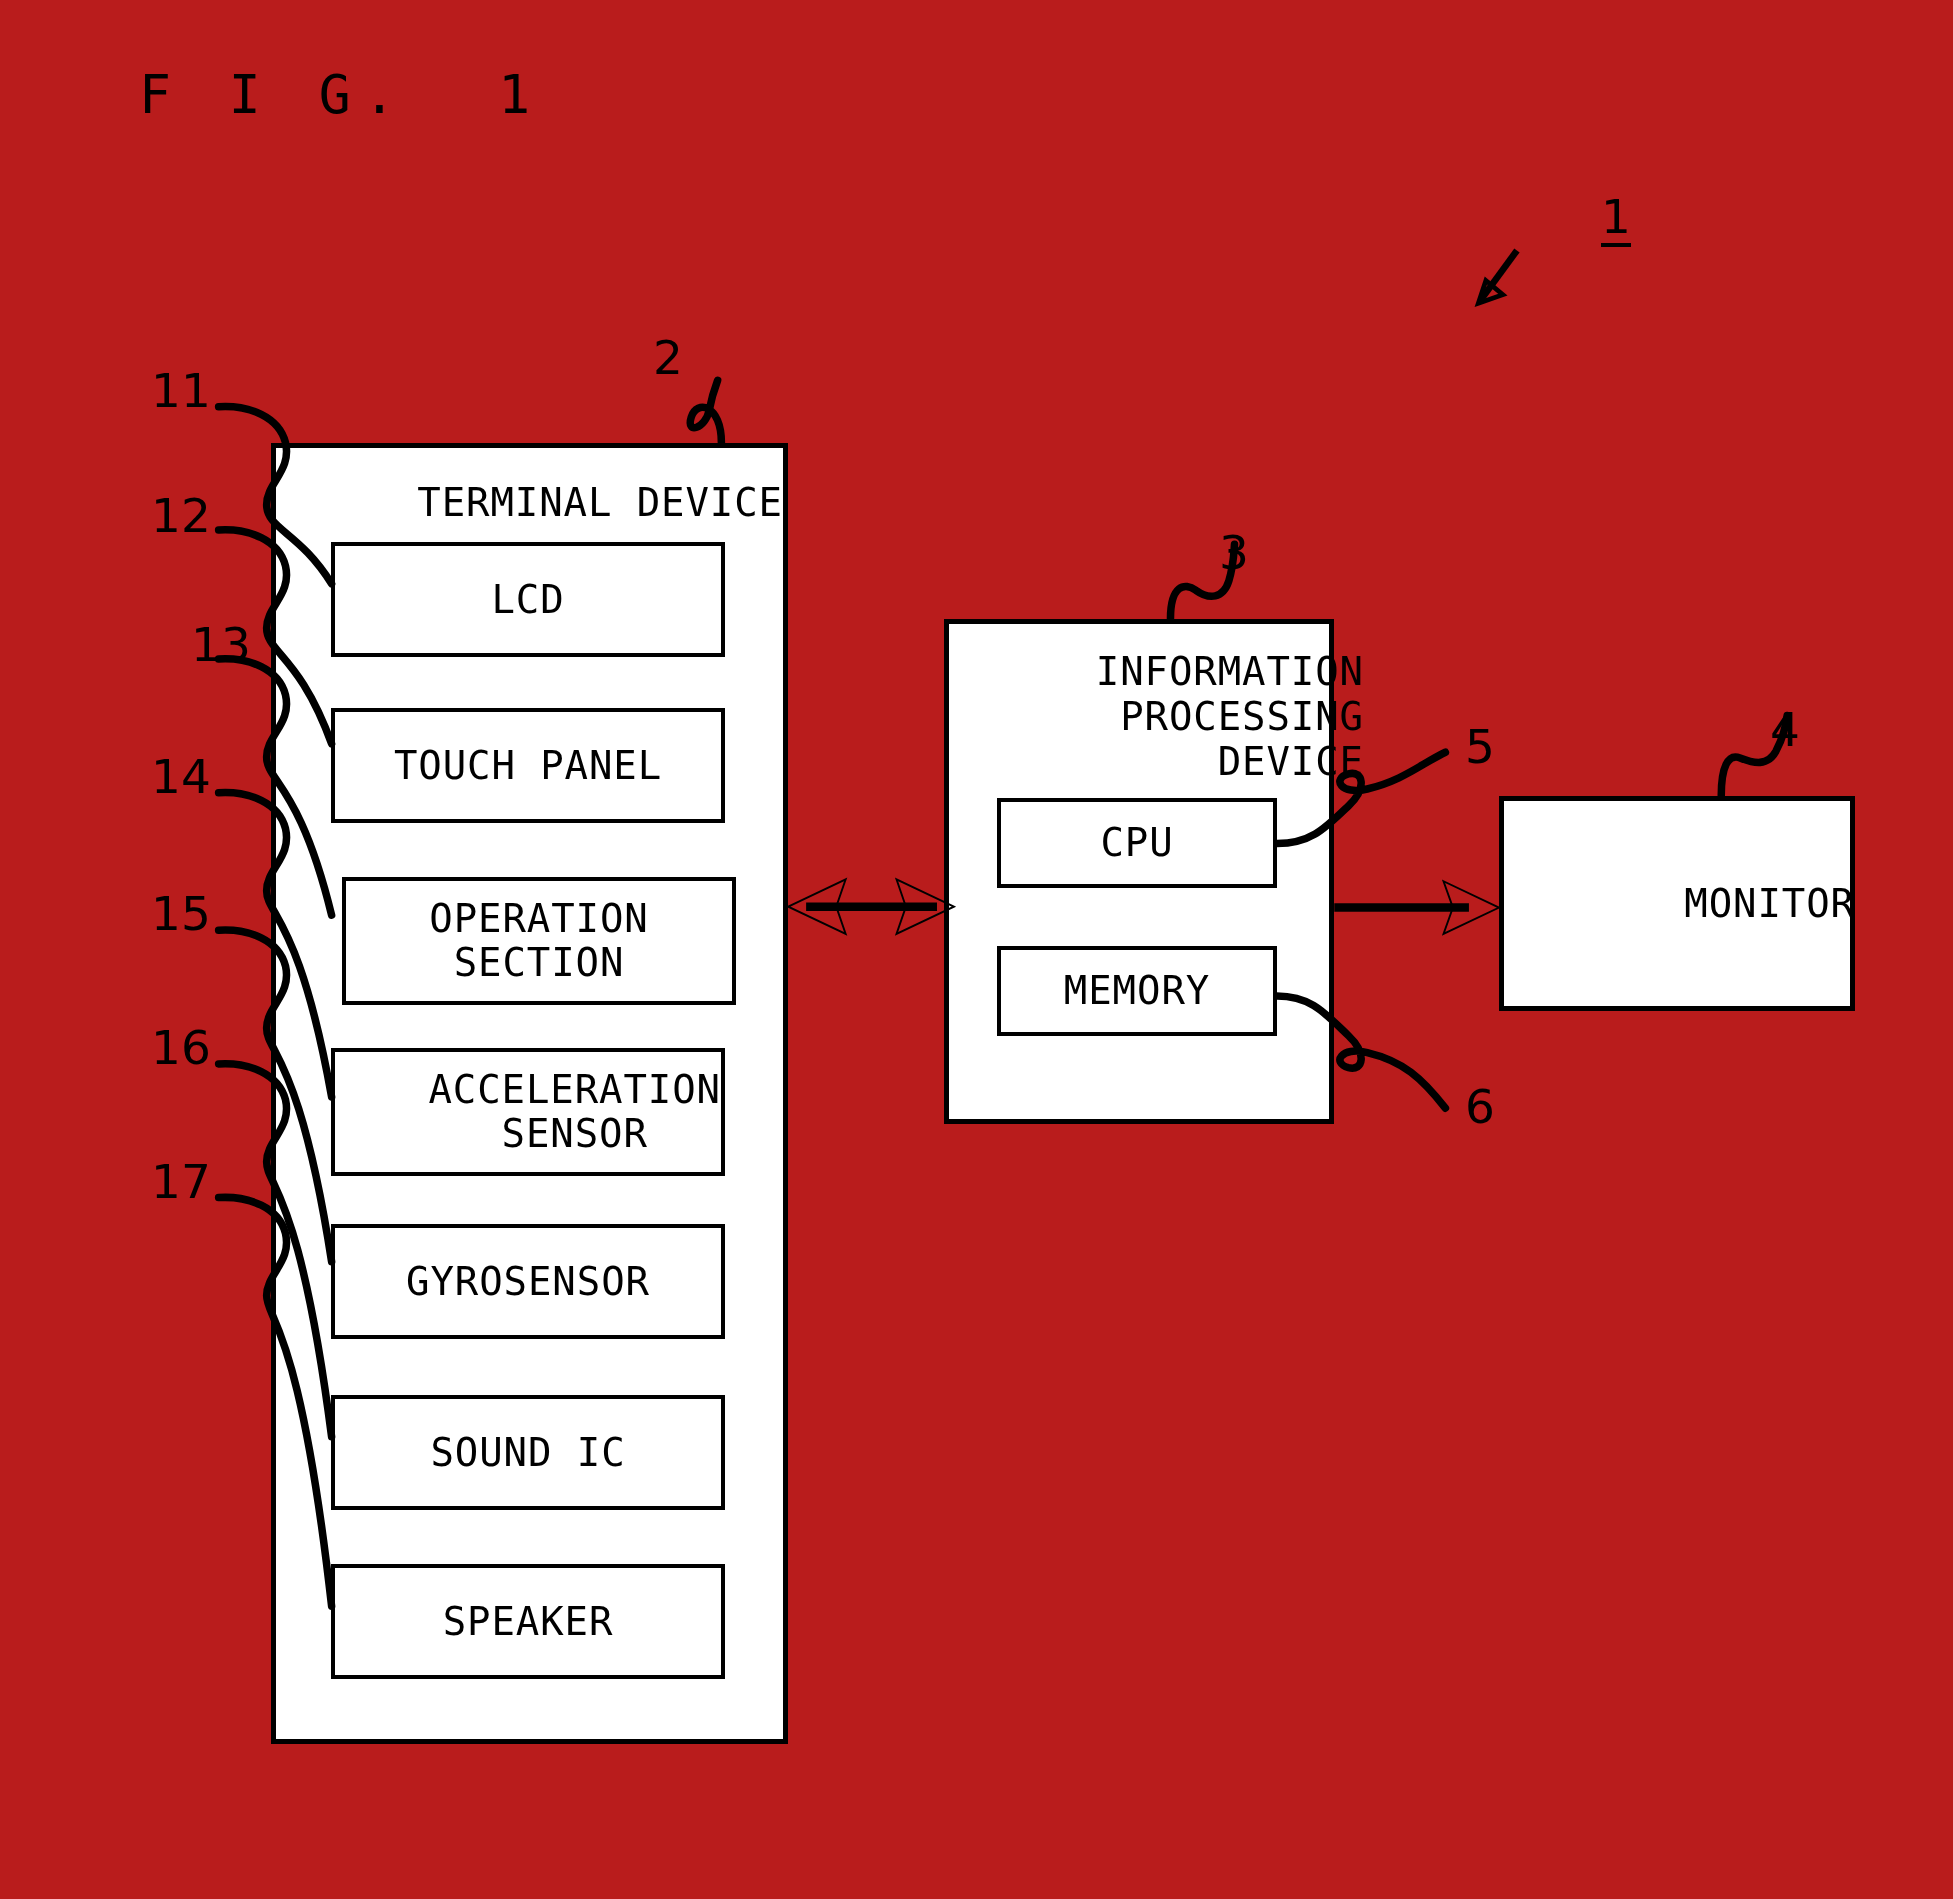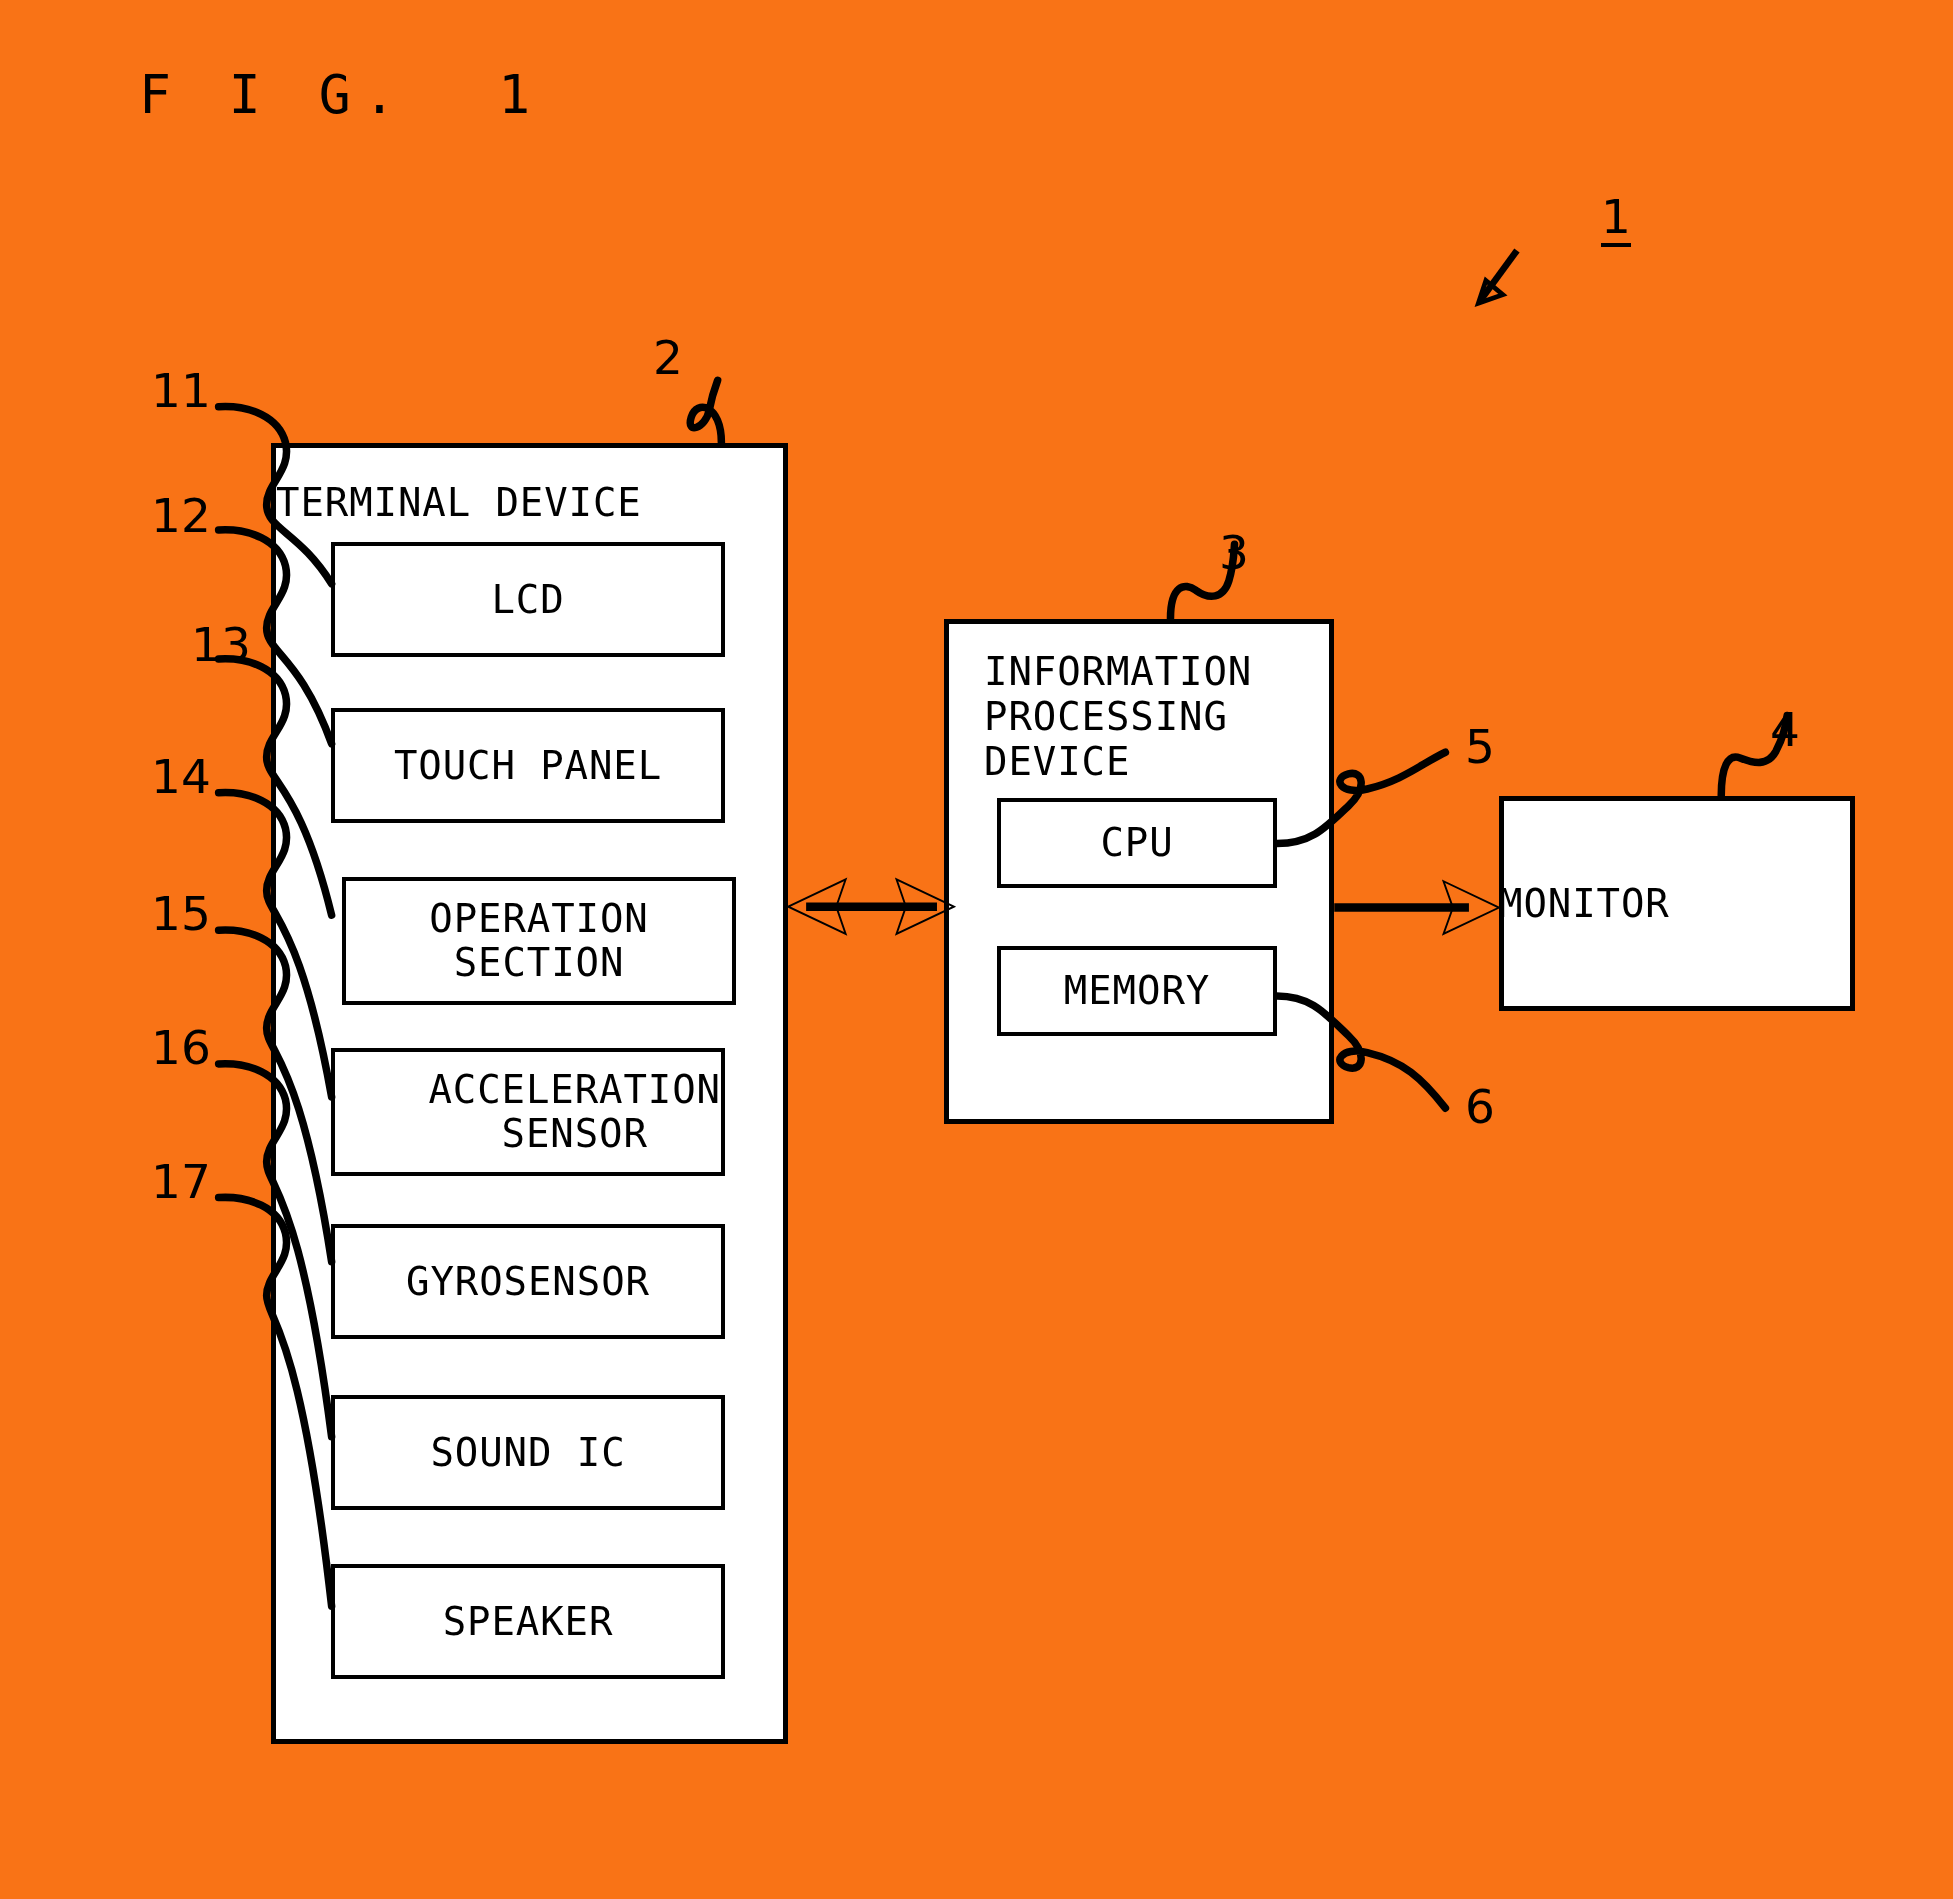--- a/index.html
+++ b/index.html
@@ -4,21 +4,21 @@
 <style>
   html, body {
     margin: 0;
     padding: 0;
     background: #ffffff;
   }
   #page {
     position: relative;
     width: 1954px;
     height: 1899px;
-    background: #f97316;
+    background: #b91c1c;
     overflow: hidden;
     font-family: "DejaVu Sans Mono", "Liberation Mono", monospace;
     color: #000000;
   }
 
   
   #fig-title {
     position: absolute;
     left: 139px;
     top: 64px;
@@ -50,21 +50,21 @@
     font-family: "DejaVu Sans Mono", "Liberation Mono", monospace;
     font-size: 39px;
     line-height: 1.12;
     letter-spacing: 0.9px;
     white-space: pre-line;
     color: #000;
   }
   .box-title {
     position: absolute;
     width: 100%;
-    text-align: left;
+    text-align: right;
     font-family: "DejaVu Sans Mono", "Liberation Mono", monospace;
     font-size: 39px;
     line-height: 1.15;
     letter-spacing: 0.9px;
     white-space: pre-line;
     color: #000;
   }
 
   
   .ref-num {

